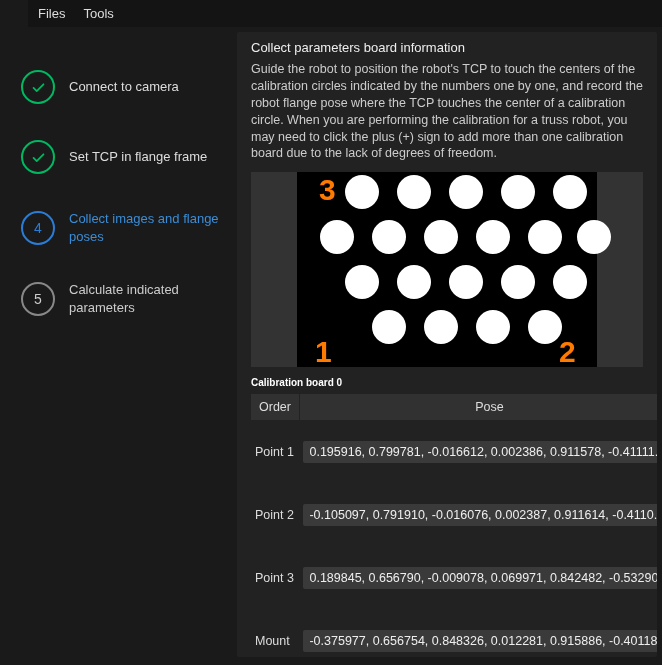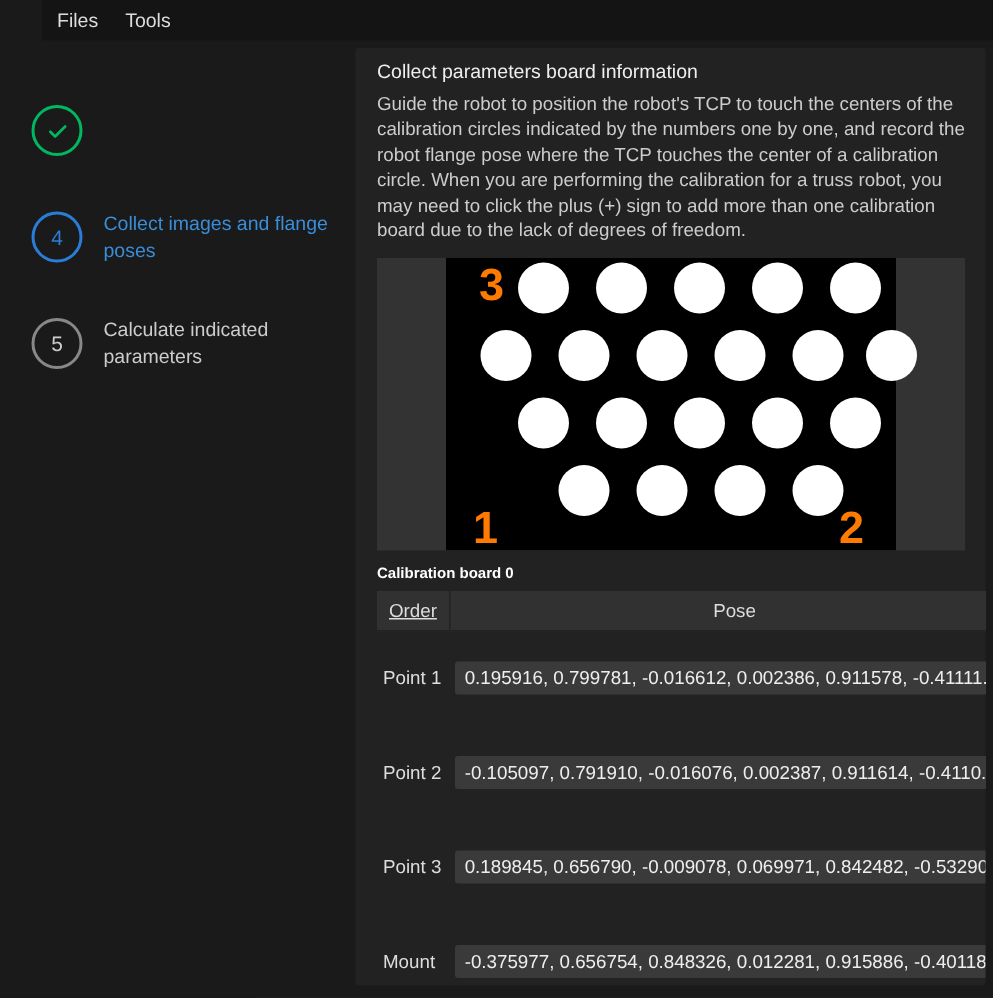--- a/index.html
+++ b/index.html
@@ -117,21 +117,21 @@
 
   .pose-table { width: 100%; border-collapse: collapse; font-size: 12.5px; }
   .pose-table th {
     background: #313131;
     color: #ddd;
     font-weight: 400;
     padding: 6px 8px;
     text-align: center;
     border-right: 1px solid #222;
   }
-  .pose-table th:first-child { width: 56px; text-decoration: underline; }
+  .pose-table th:first-child { width: 56px; }
   .pose-table th:last-child { border-right: none; }
   .pose-table td {
     padding: 20px 4px;
     border-top: 1px solid #222;
     vertical-align: middle;
   }
   .pose-table td.order {
     text-align: left;
     width: 56px;
     color: #ddd;
@@ -190,20 +190,29 @@
 </div>
 
 <div class="body-wrap">
   <div class="sidebar" id="steps-sidebar">
       <div class="step done">
         <div class="step-badge done">
           <svg viewBox="0 0 24 24">
             <path d="M5 12.5l4.5 4.5L19 7.5" stroke="currentColor" stroke-width="2.5" fill="none" stroke-linecap="round" stroke-linejoin="round"></path>
           </svg>
         </div>
+        <div class="step-label">Connect to camera</div>
+      </div>
+      <div class="step done">
+        <div class="step-badge done">
+          <svg viewBox="0 0 24 24">
+            <path d="M5 12.5l4.5 4.5L19 7.5" stroke="currentColor" stroke-width="2.5" fill="none" stroke-linecap="round" stroke-linejoin="round"></path>
+          </svg>
+        </div>
+        <div class="step-label">Set TCP in flange frame</div>
       </div>
       <div class="step active">
         <div class="step-badge active">4</div>
         <div class="step-label">Collect images and flange poses</div>
       </div>
       <div class="step pending">
         <div class="step-badge ">5</div>
         <div class="step-label">Calculate indicated parameters</div>
       </div>
     </div>

